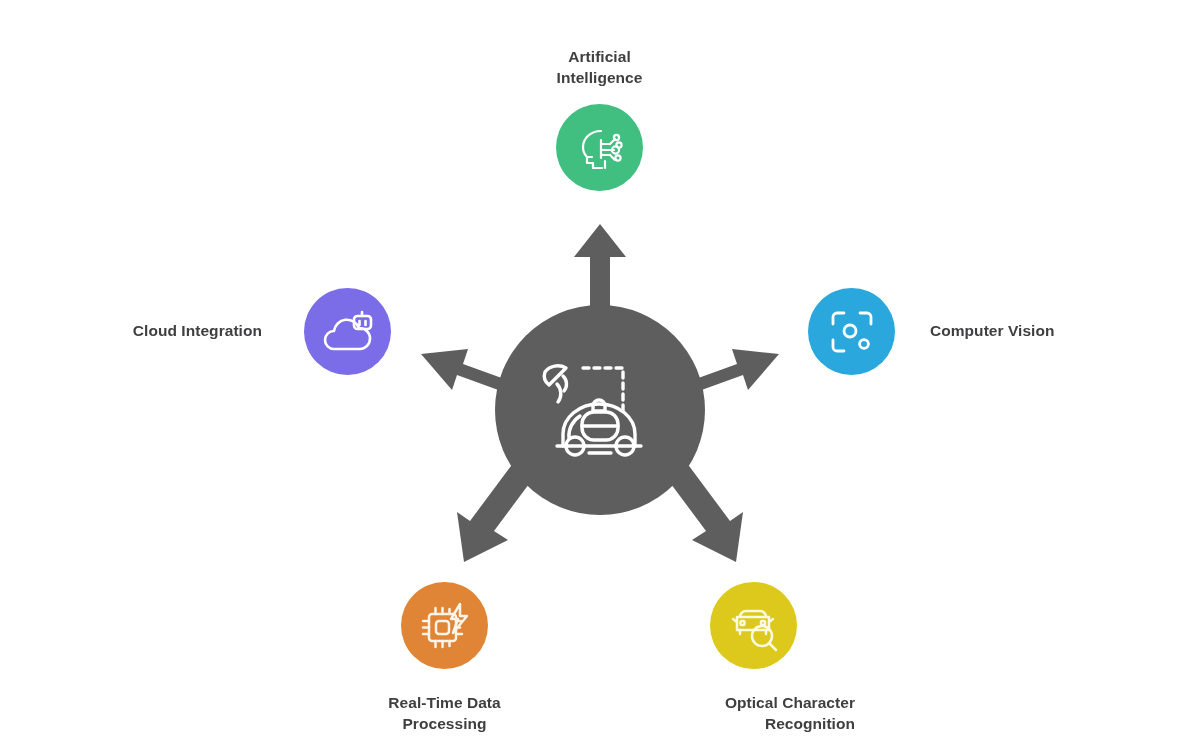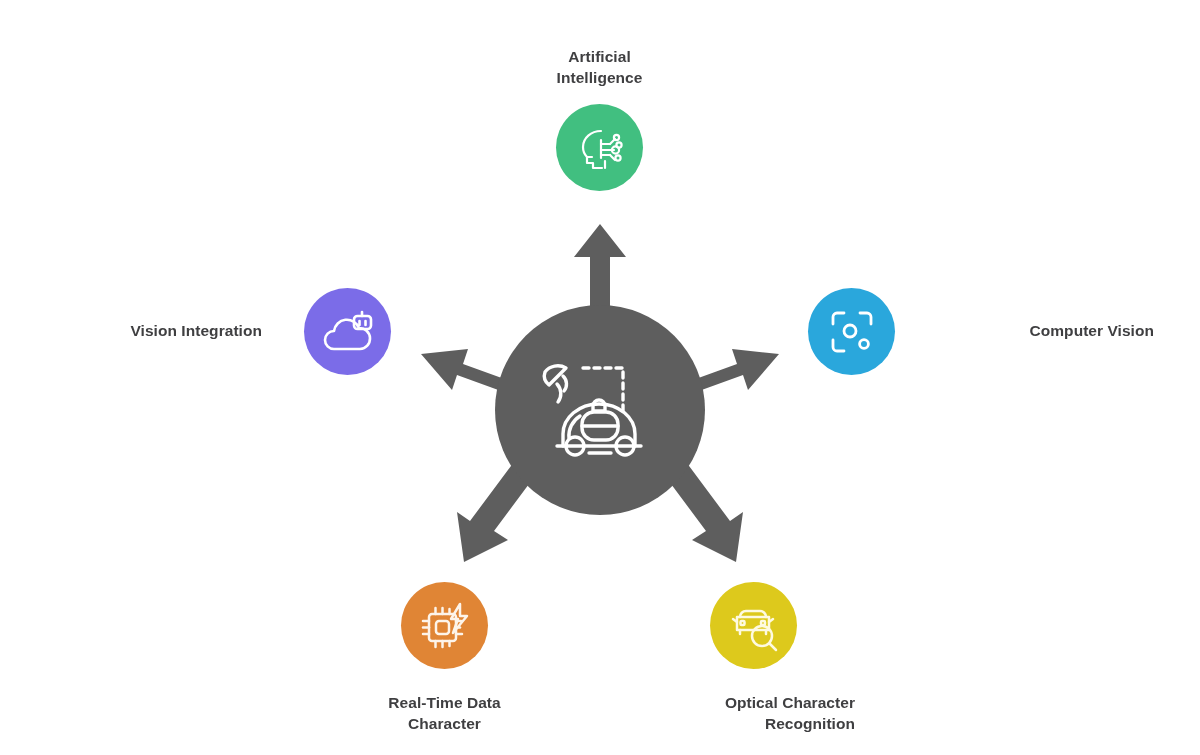--- a/index.html
+++ b/index.html
@@ -107,21 +107,21 @@
   }
   #node-cv .node-circle {
     width: 87px;
     height: 87px;
     background: #2aa7dc;
   }
   #label-cv {
     left: 930px;
     top: 320px;
     width: 224px;
-    text-align: right;
+    text-align: left;
   }
 
   #node-rtd {
     left: 401px;
     top: 582px;
     width: 87px;
     height: 87px;
   }
   #node-rtd .node-circle {
     width: 87px;
@@ -250,21 +250,21 @@
 
           <path d="M41,5 L41,9"></path>
 
           <rect x="33" y="9" width="17" height="13" rx="3.5"></rect>
           <path d="M38.5,14 L38.5,18"></path>
           <path d="M44.5,14 L44.5,18"></path>
         </g>
       </svg>
     </div>
   </div>
-  <div class="node-label" id="label-cloud">Vision Integration</div>
+  <div class="node-label" id="label-cloud">Cloud Integration</div>
 
   <div class="node" id="node-cv">
     <div class="node-circle">
       <svg class="icon-svg" width="52" height="52" viewBox="0 0 52 52">
         <g fill="none" stroke="#ffffff" stroke-width="2.8" stroke-linecap="round" stroke-linejoin="round">
 
           <path d="M18,7 L11,7 a4,4 0 0 0 -4,4 L7,18"></path>
           <path d="M34,7 L41,7 a4,4 0 0 1 4,4 L45,18"></path>
           <path d="M18,45 L11,45 a4,4 0 0 1 -4,-4 L7,34"></path>
 
@@ -300,21 +300,21 @@
           <path d="M17.5,41 L17.5,47"></path>
             <path d="M24.5,41 L24.5,47"></path>
             <path d="M31.5,41 L31.5,46"></path>
 
           <path d="M42,4 L33,19 L40,19 L35,33 L49,16 L42,16 Z"></path>
         </g>
       </svg>
     </div>
   </div>
   <div class="node-label" id="label-rtd">Real-Time Data
-Character</div>
+Processing</div>
 
   <div class="node" id="node-ocr">
     <div class="node-circle">
       <svg class="icon-svg" width="54" height="52" viewBox="0 0 54 52">
         <g fill="none" stroke="#fefae0" stroke-width="2.5" stroke-linecap="round" stroke-linejoin="round">
 
           <path d="M13,17 a6,6 0 0 1 6,-6 L33,11 a6,6 0 0 1 6,6"></path>
 
           <path d="M10,17 L42,17 L42,30 L10,30 Z"></path>
 

